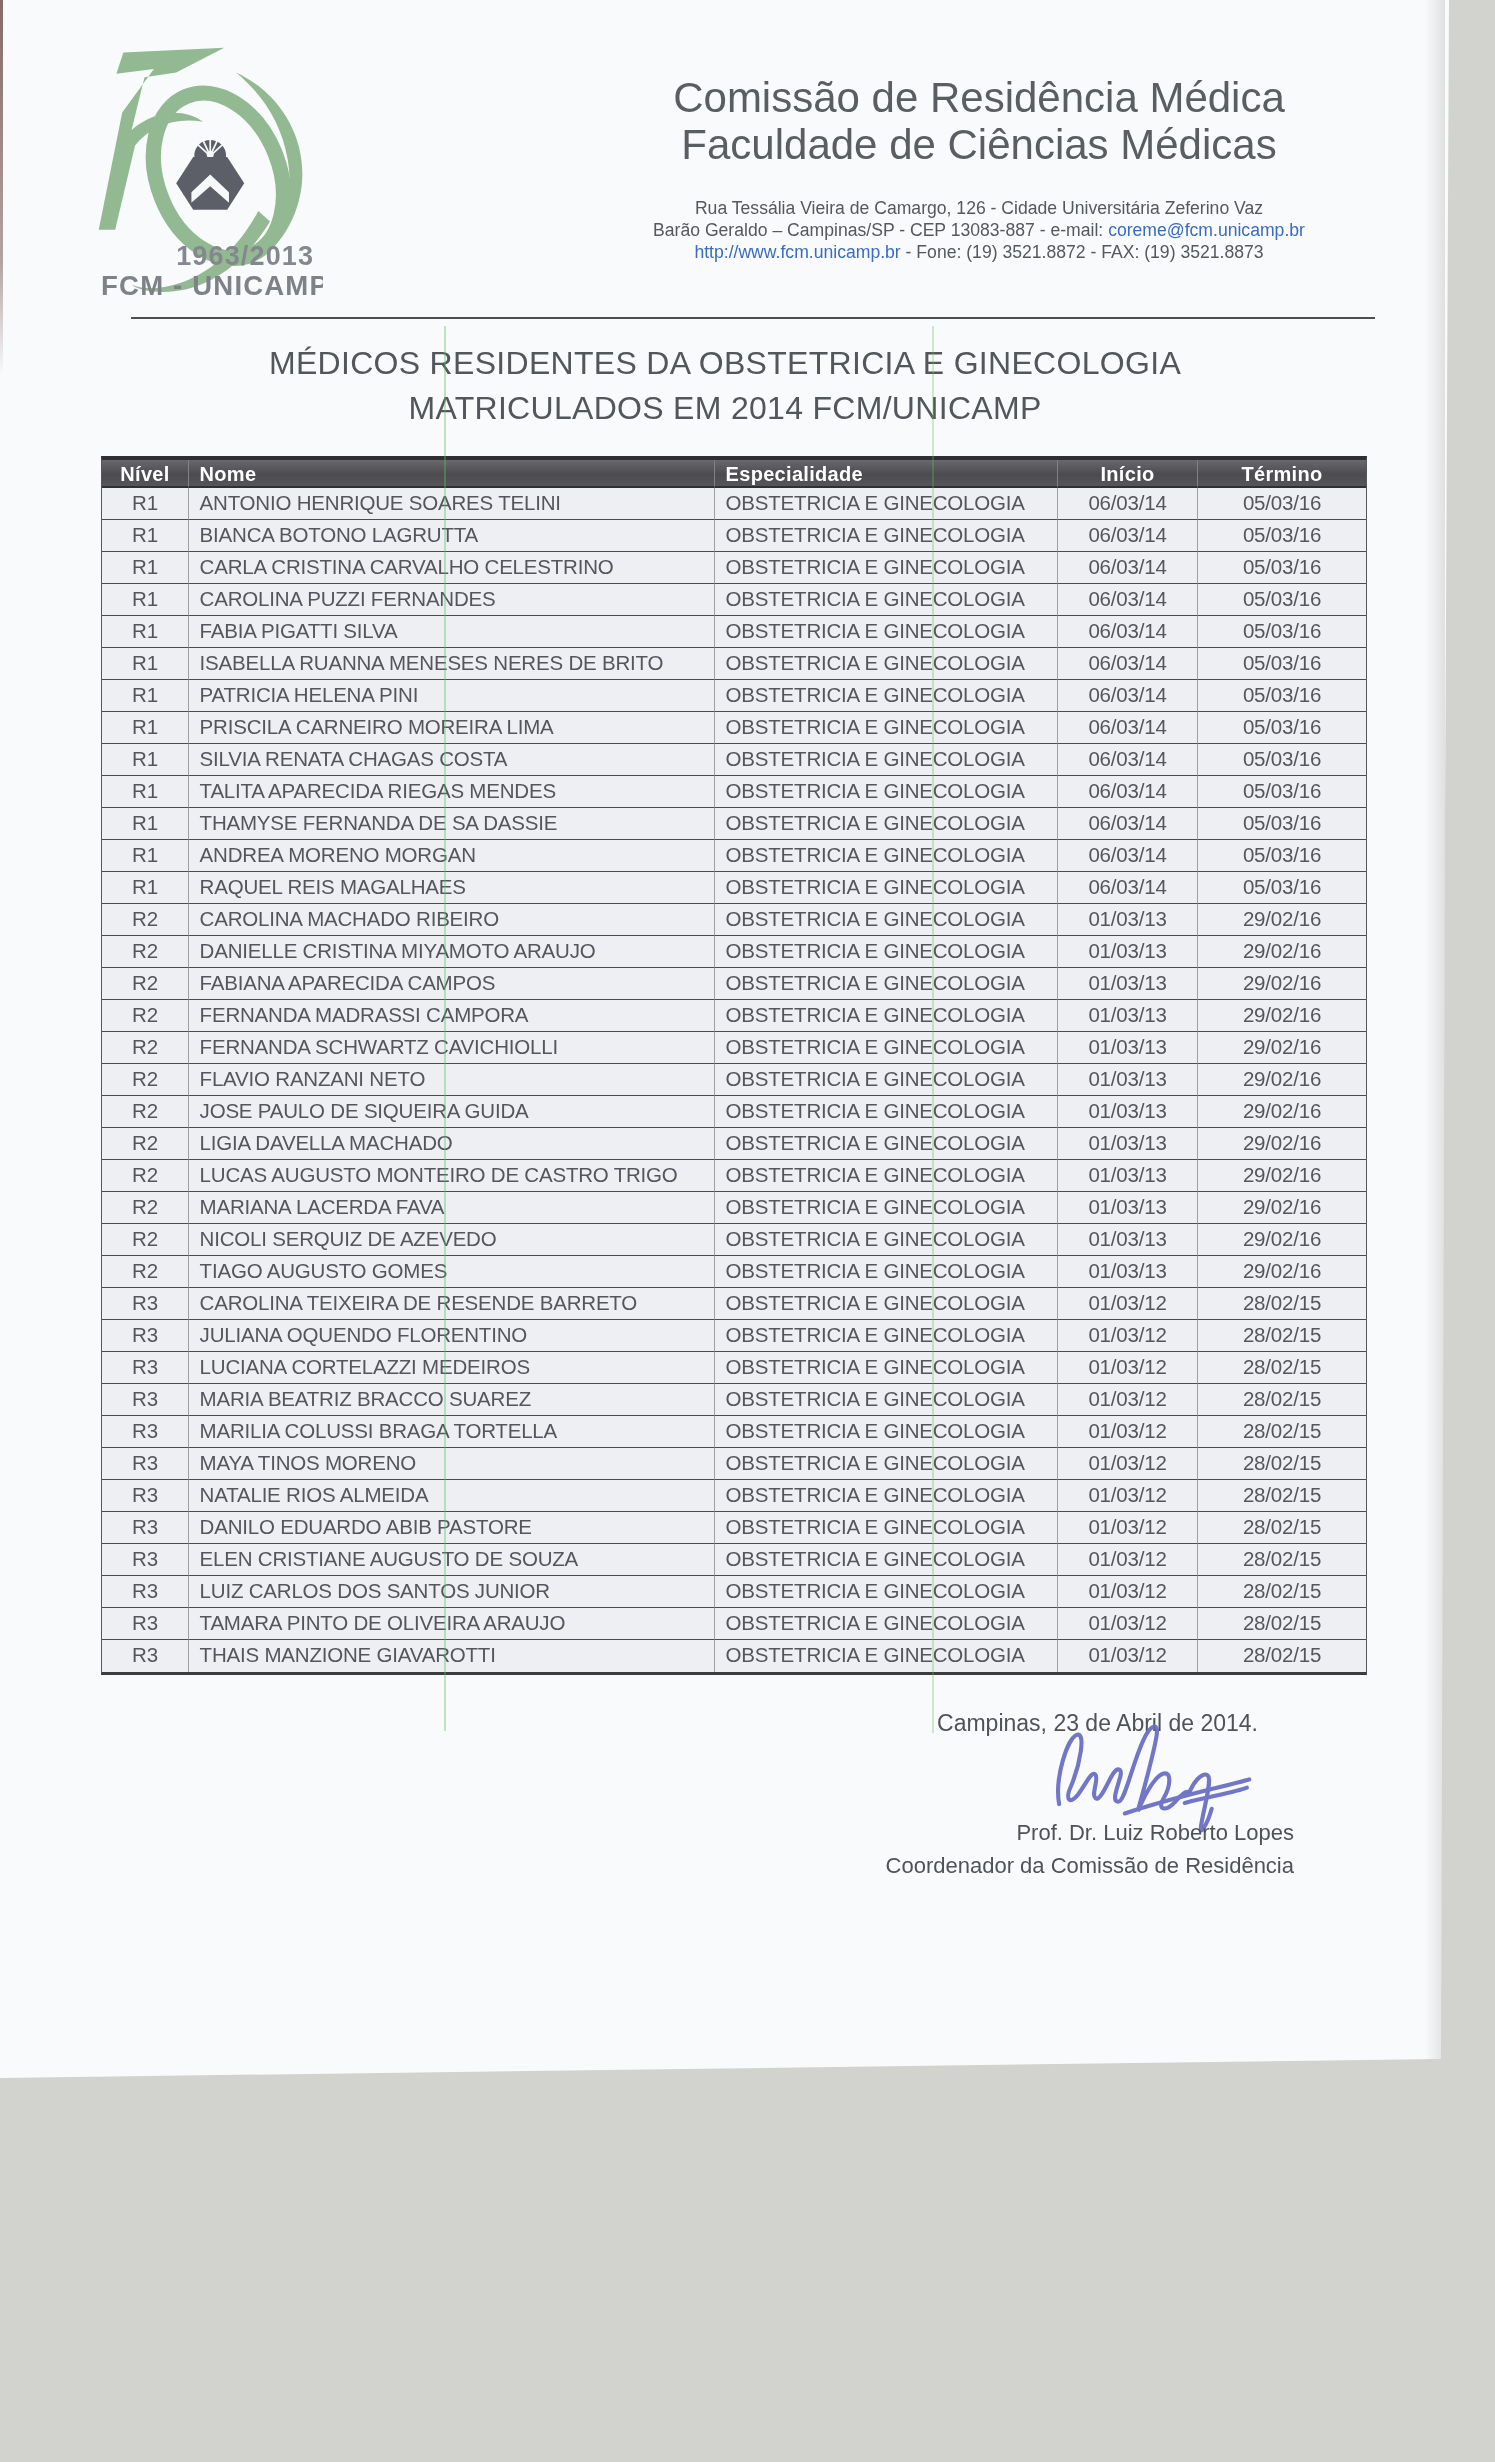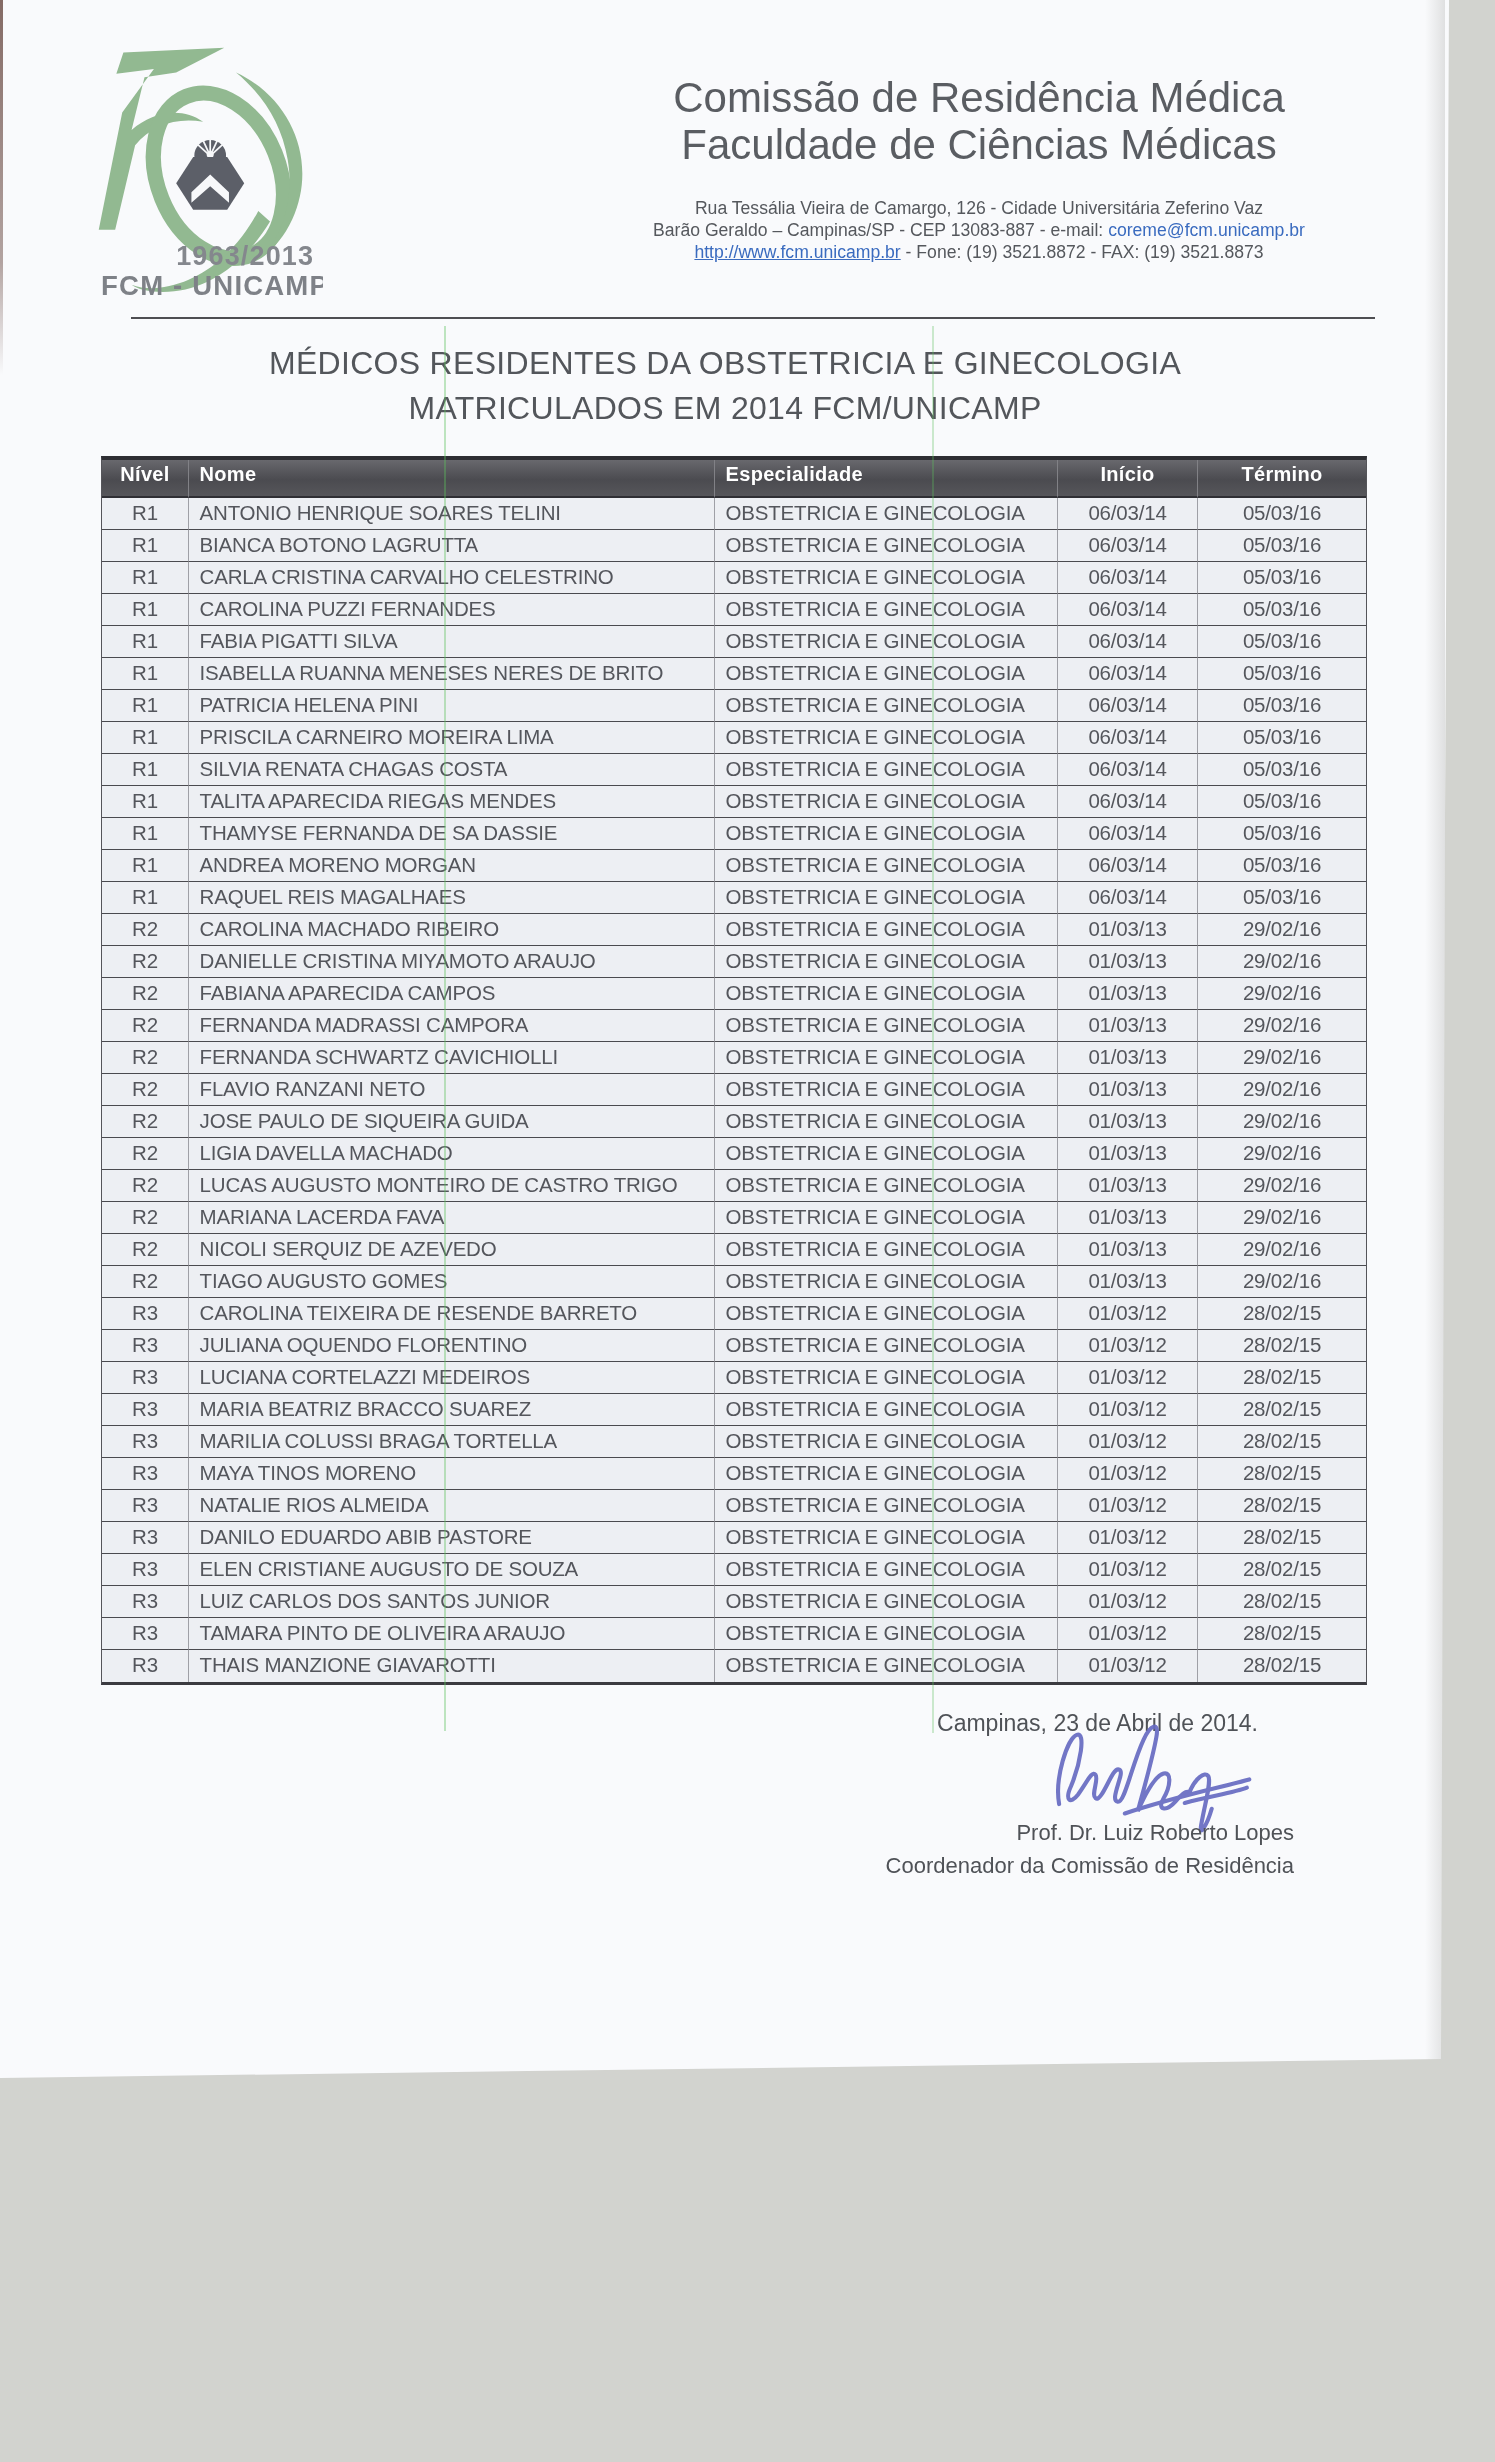--- a/index.html
+++ b/index.html
@@ -22,37 +22,37 @@
     background:linear-gradient(180deg, rgba(93,58,50,0.75) 0%, rgba(93,58,50,0.45) 70%, rgba(93,58,50,0) 100%);
   }
   
   .logo{position:absolute;left:88px;top:42px;width:235px;height:261px;}
   .letterhead{
     position:absolute;left:633px;top:74px;width:692px;text-align:center;
   }
   .lh-title{font-size:42px;line-height:47px;color:#5a5d62;letter-spacing:0px;}
   .addr{margin-top:29px;font-size:17.6px;line-height:22px;color:#55585d;}
   .link{color:#3a6bbf;text-decoration:none;cursor:pointer;}
-  .link.u{text-decoration:underline;}
+  .link.u{}
   .rule{position:absolute;left:131px;top:317px;width:1244px;height:2.3px;background:#4e4e52;}
   
   .doc-title{
     position:absolute;left:168px;top:341px;width:1114px;text-align:center;
     font-size:32px;line-height:45px;color:#53565b;letter-spacing:0.3px;
   }
   
   .table{
     position:absolute;left:101px;top:456px;width:1264px;
     display:grid;grid-template-columns:87px 526px 343px 140px 168px;
     background:#eef0f4;
     border:1.8px solid #55555a;border-top:4.1px solid #2e2e33;border-bottom:3.5px solid #3b3b40;
   }
   .row{display:contents;}
   .th{
-    height:38px;box-sizing:border-box;line-height:29px;
+    height:28px;box-sizing:border-box;line-height:29px;
     background:linear-gradient(180deg,#68686d 0%,#4b4b50 55%,#56565a 100%);
     color:#ffffff;font-weight:bold;font-size:20px;
     border-bottom:2.3px solid #2f2f34;letter-spacing:0.3px;
   }
   .td{
     height:32px;box-sizing:border-box;line-height:30px;
     font-size:20.5px;color:#54565c;letter-spacing:-0.2px;
     border-bottom:1.8px solid #4a4a4f;background:#edeff3;
     white-space:nowrap;overflow:hidden;
   }

